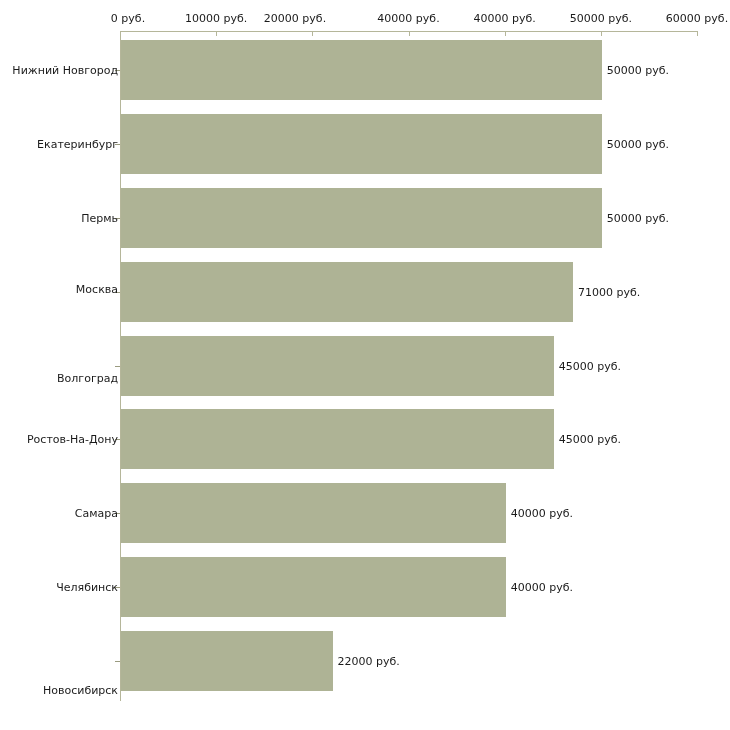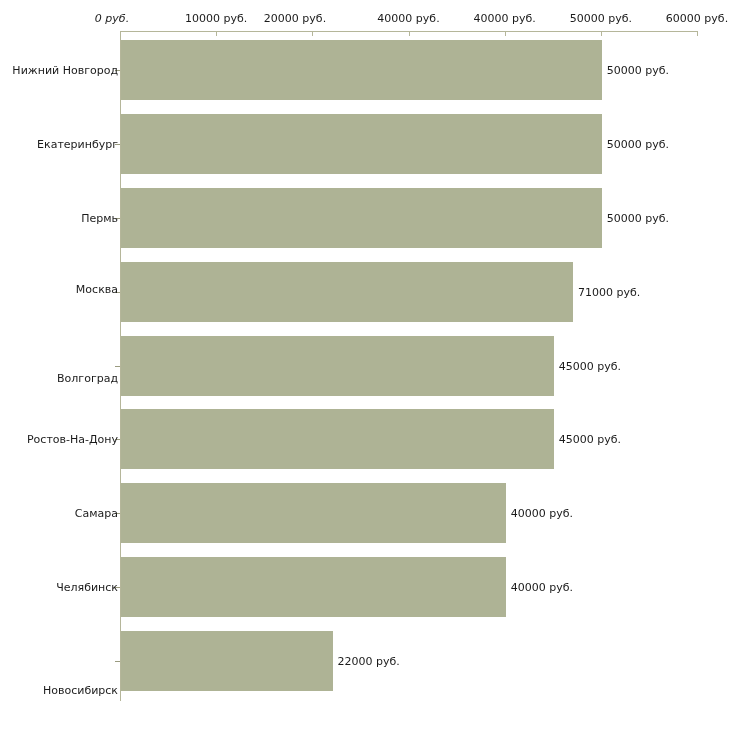--- a/index.html
+++ b/index.html
@@ -97,21 +97,21 @@
   <div id="top-ticks">
       <div class="axis-tick-top" style="left: 120px;"></div>
       <div class="axis-tick-top" style="left: 216.167px;"></div>
       <div class="axis-tick-top" style="left: 312.333px;"></div>
       <div class="axis-tick-top" style="left: 408.5px;"></div>
       <div class="axis-tick-top" style="left: 504.667px;"></div>
       <div class="axis-tick-top" style="left: 600.833px;"></div>
       <div class="axis-tick-top" style="left: 697px;"></div>
     </div>
   <div id="top-labels">
-      <div class="axis-label-top" style="left: 112px; font-style: italic;">0 руб.</div>
+      <div class="axis-label-top" style="left: 128px;">0 руб.</div>
       <div class="axis-label-top" style="left: 216.167px;">10000 руб.</div>
       <div class="axis-label-top" style="left: 295px;">20000 руб.</div>
       <div class="axis-label-top" style="left: 408.5px;">40000 руб.</div>
       <div class="axis-label-top" style="left: 504.667px;">40000 руб.</div>
       <div class="axis-label-top" style="left: 600.833px;">50000 руб.</div>
       <div class="axis-label-top" style="left: 697px;">60000 руб.</div>
     </div>
 
   <div class="axis-left-line"></div>
   <div id="left-ticks">

